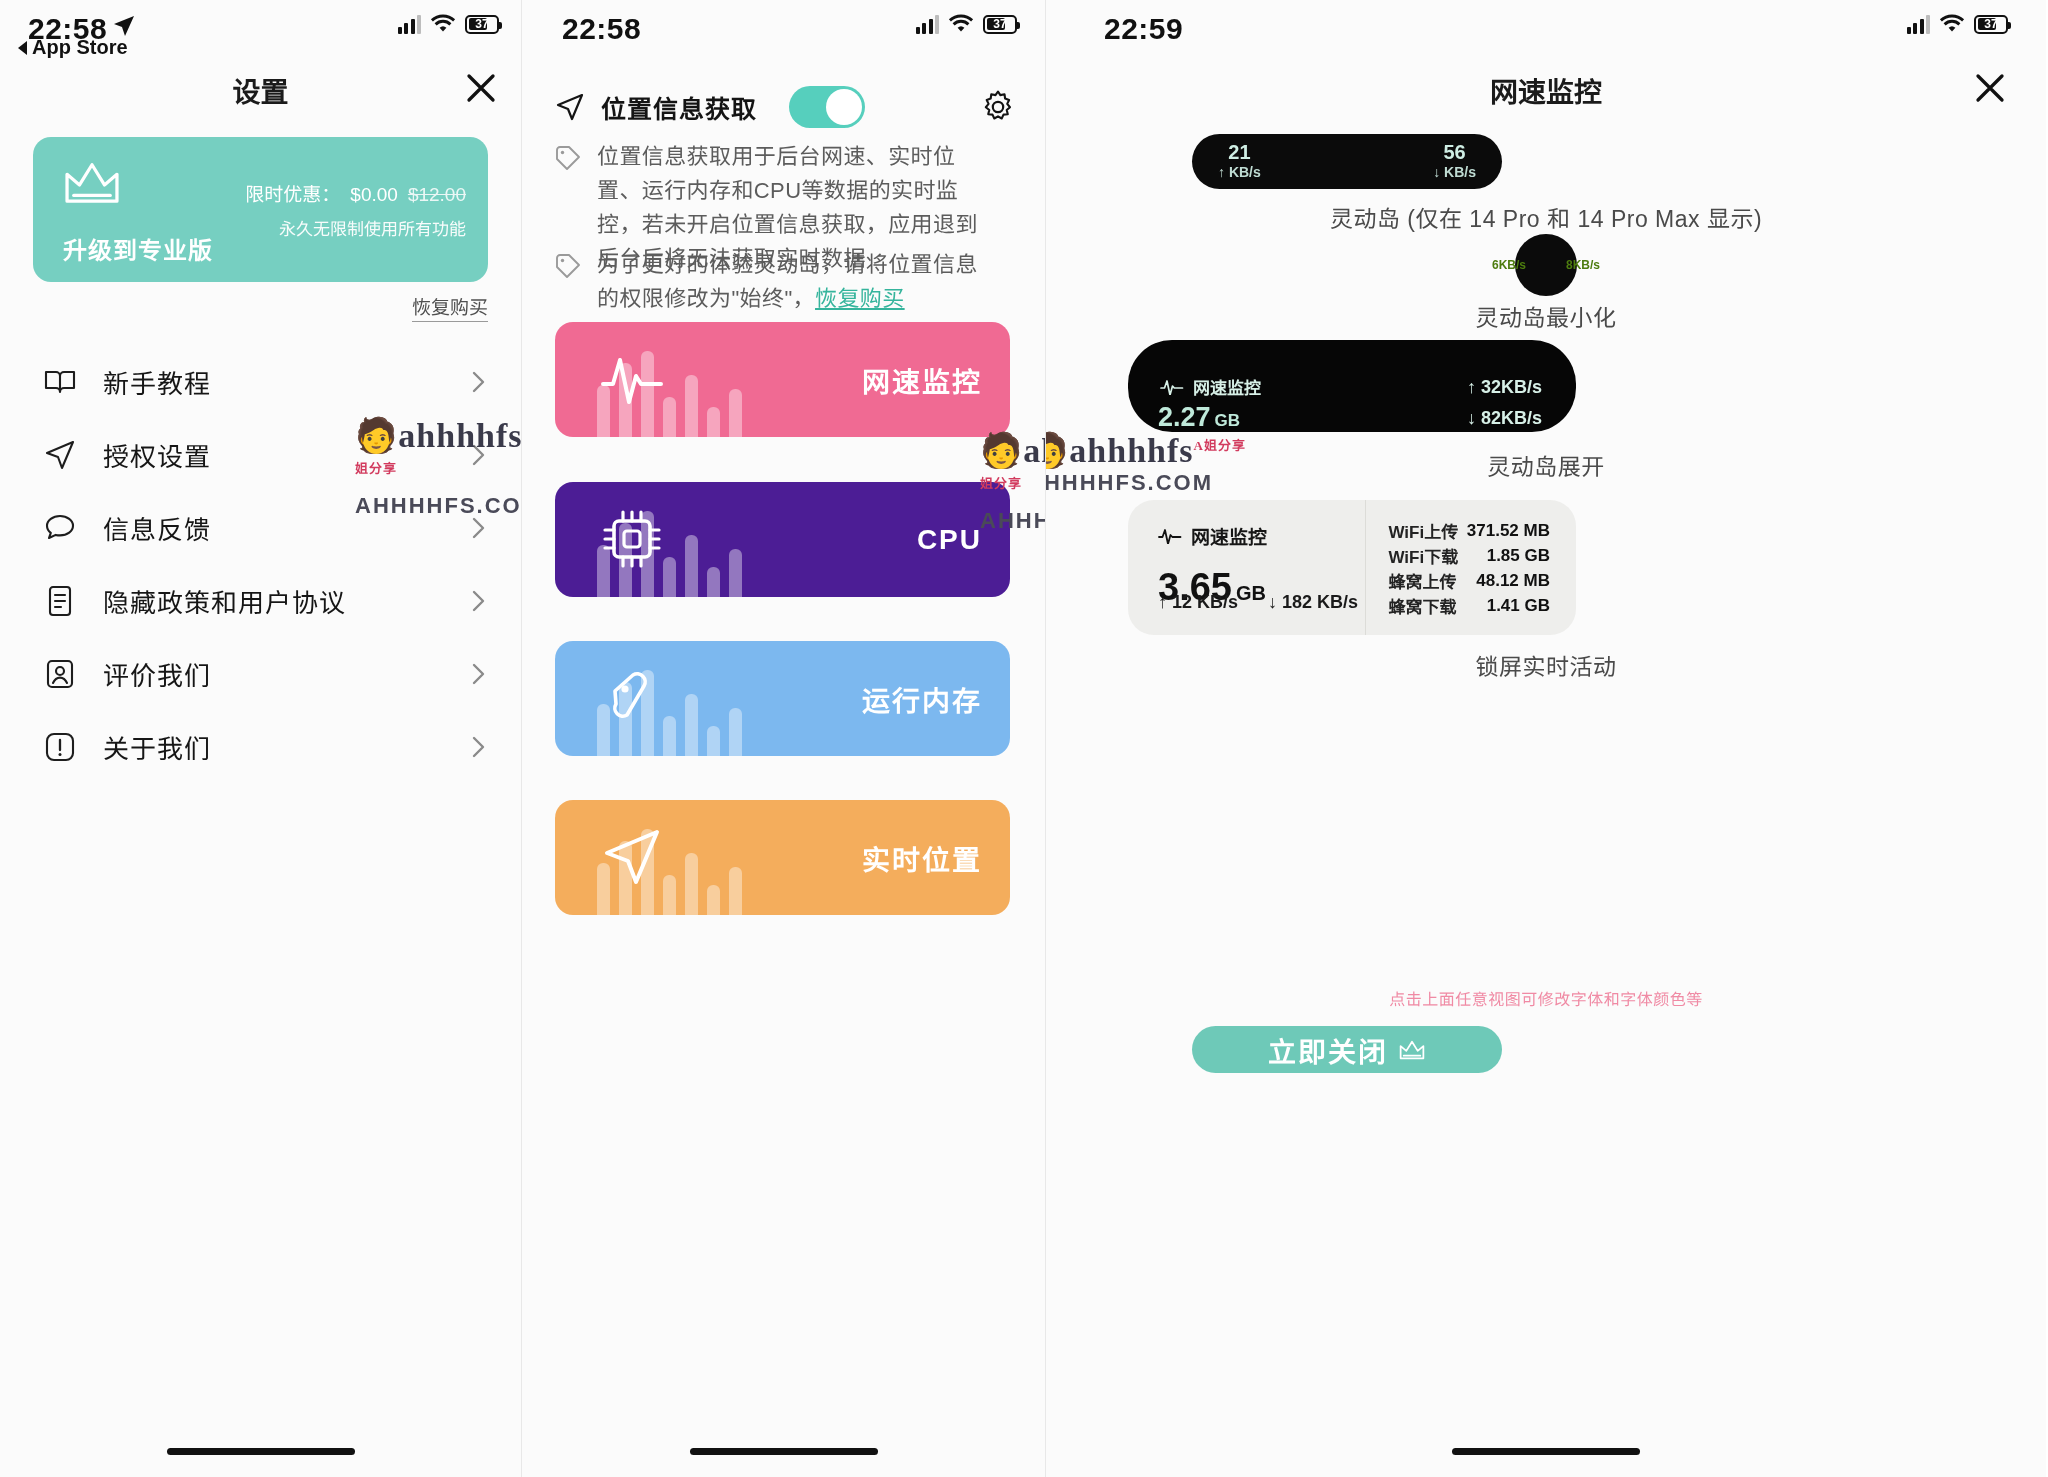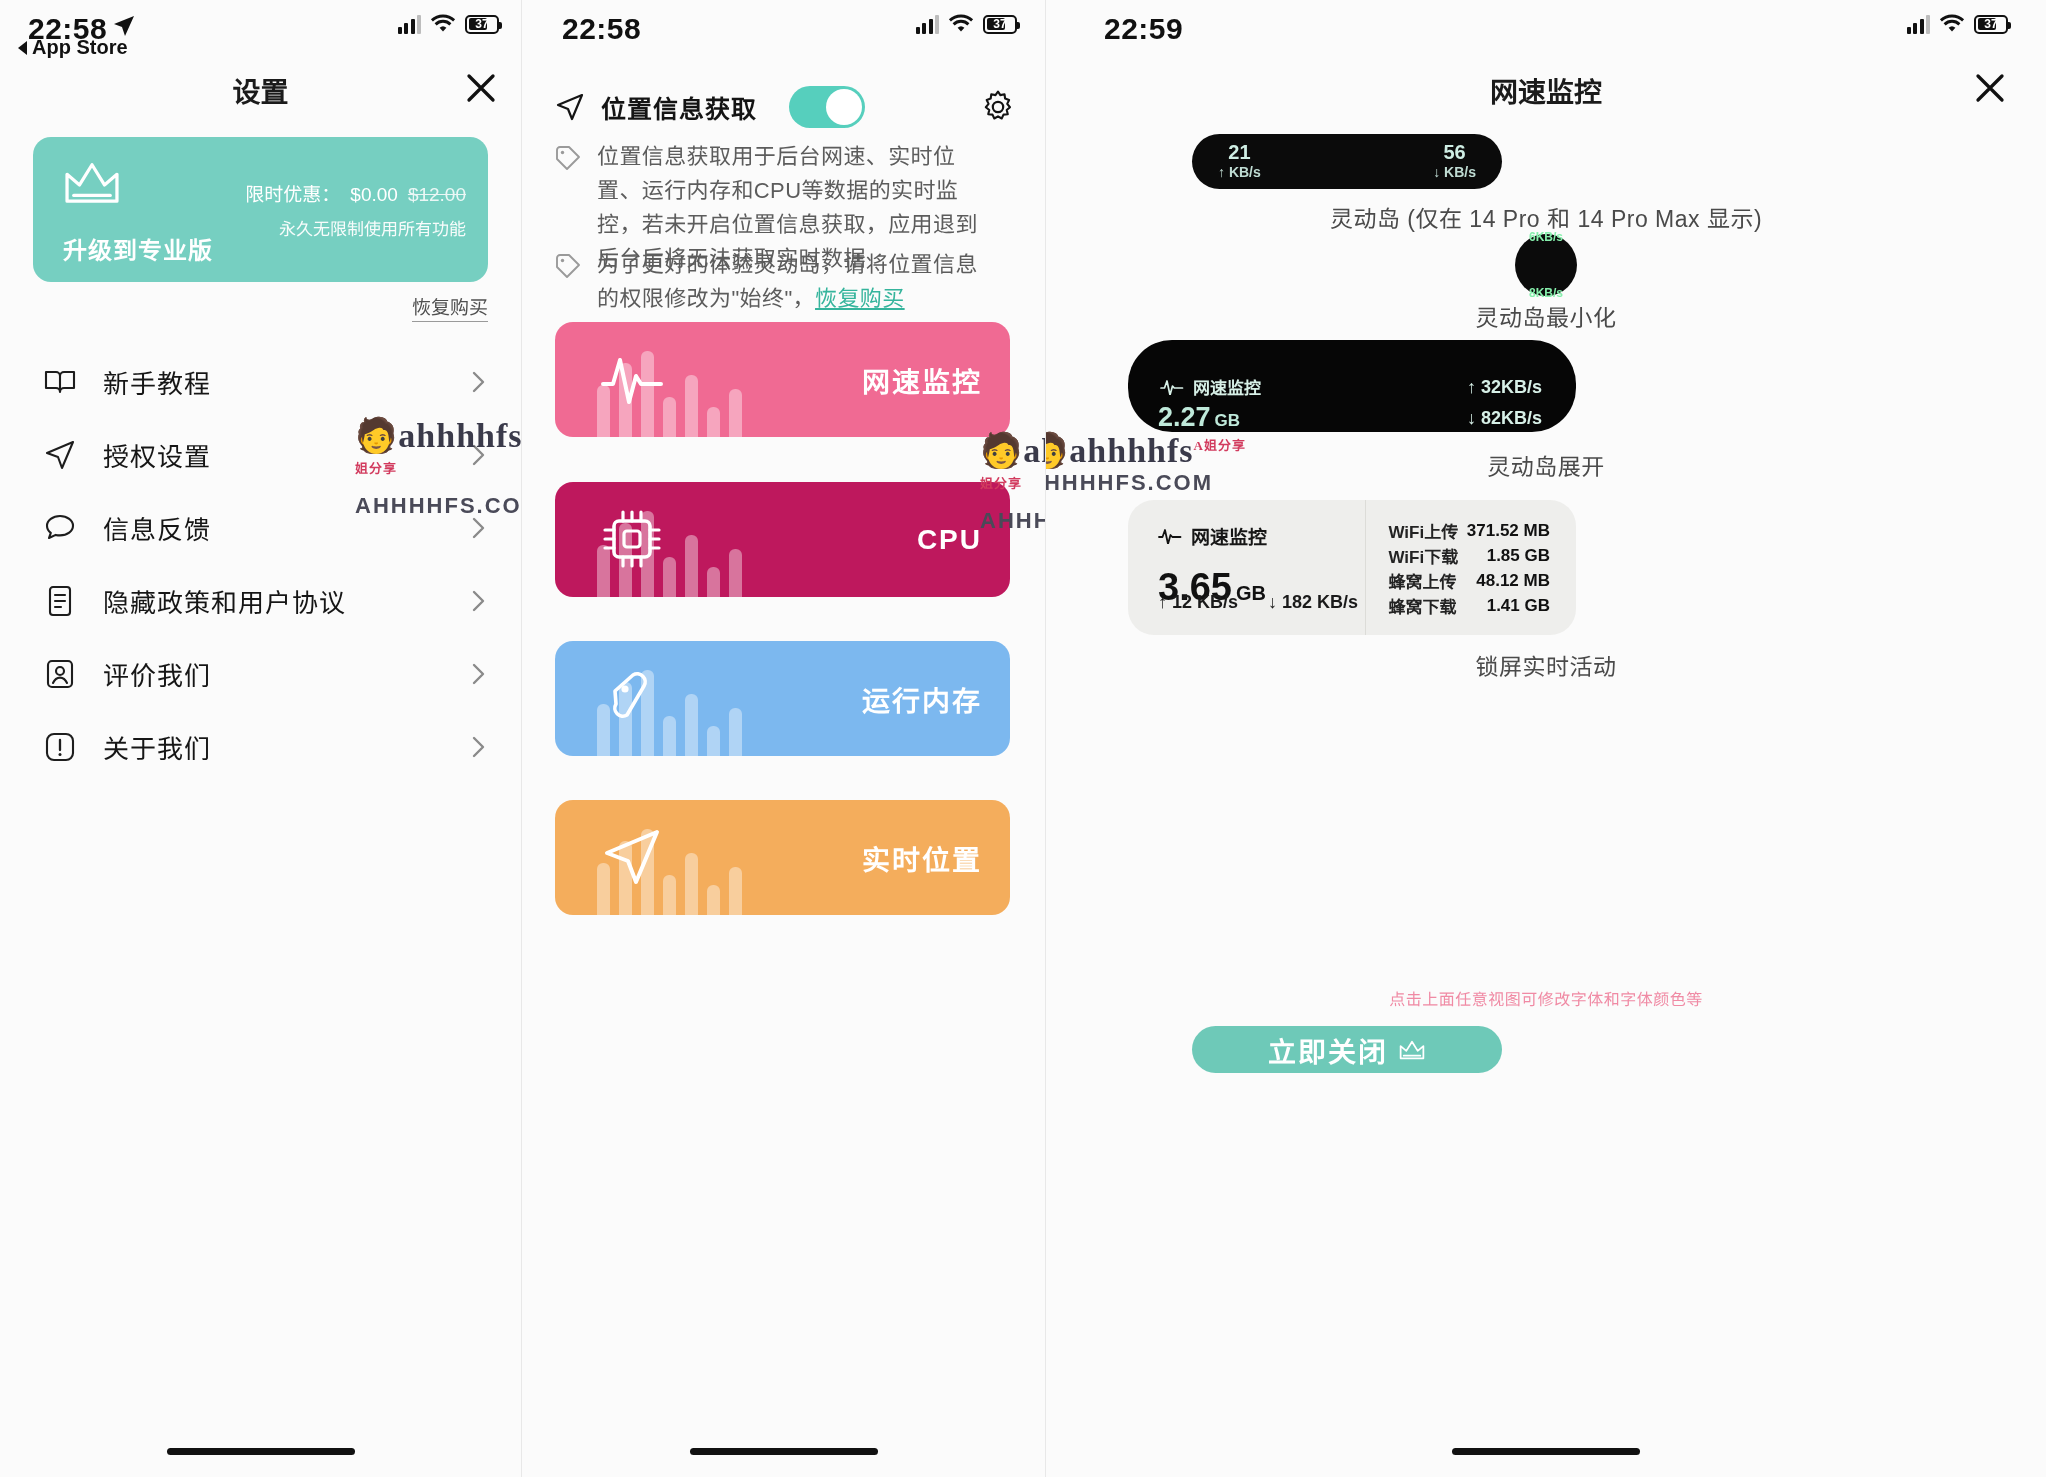--- a/index.html
+++ b/index.html
@@ -121,21 +121,21 @@
     position: absolute; background: #0b0b0b; border-radius: 40px;
     display: flex; align-items: center; justify-content: space-between;
   }
   .di-side { text-align: center; color: #cfeee4; }
   .di-num { font-size: 20px; font-weight: 700; line-height: 1.05; }
   .di-unit { font-size: 14px; font-weight: 600; opacity: .92; }
   .cap { position: absolute; width: 100%; text-align: center; font-size: 23px; color: #4a4a4a; letter-spacing: .5px; }
 
   .di-min {
     position: absolute; width: 62px; height: 62px; border-radius: 50%; background: #0b0b0b;
-    display: flex; flex-direction: column; align-items: center; justify-content: center; color: #86efac; gap: 40px;
+    display: flex; align-items: center; justify-content: center; color: #4d7c0f; gap: 40px;
   }
   .di-min span { font-size: 12px; font-weight: 700; line-height: 16px; }
 
   .di-exp { position: absolute; background: #060606; border-radius: 44px; }
   .exp-app { position: absolute; left: 32px; top: 34px; display: flex; align-items: center; gap: 9px; color: #d7f0e7; font-size: 17px; font-weight: 600; }
   .pulse { width: 24px; height: 16px; }
   .exp-total { position: absolute; left: 30px; top: 62px; color: #bfe9da; }
   .exp-total b { font-size: 27px; font-weight: 700; }
   .exp-total i { font-size: 17px; font-style: normal; font-weight: 600; margin-left: 4px; }
   .exp-rates { position: absolute; right: 34px; top: 32px; text-align: right; color: #d7f0e7; font-size: 18px; font-weight: 600; line-height: 31px; }
@@ -372,21 +372,21 @@
           <i style="height:62px"></i>
           <i style="height:30px"></i>
           <i style="height:48px"></i>
         </span>
       <svg class="glyph" viewBox="0 0 62 62">
         <path d="M2 36h10l7-24 9 42 7-26 5 8h20" fill="none" stroke="#fff" stroke-width="4" stroke-linecap="round" stroke-linejoin="round"></path>
       </svg>
       <span class="fname">网速监控</span>
     </div>
 
-    <div class="feat" style="top:482px; background:#be185d">
+    <div class="feat" style="top:482px; background:#4c1d95">
       <span class="bars">
           <i style="height:52px"></i>
           <i style="height:74px"></i>
           <i style="height:86px"></i>
           <i style="height:40px"></i>
           <i style="height:62px"></i>
           <i style="height:30px"></i>
           <i style="height:48px"></i>
         </span>
       <svg class="glyph" viewBox="0 0 62 62">

